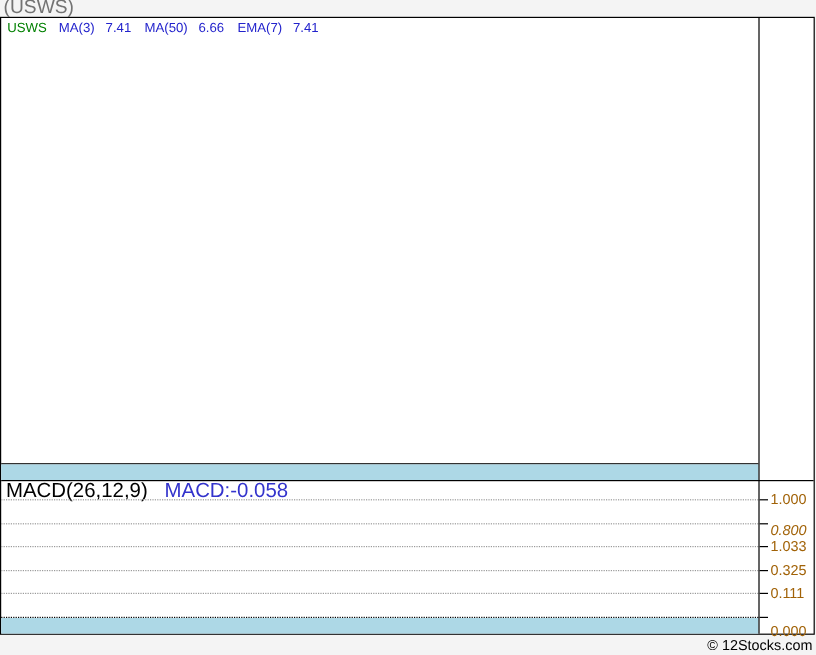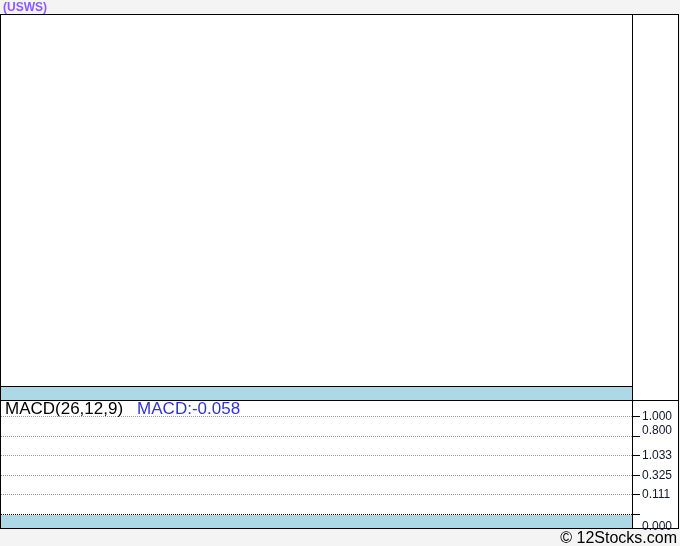--- a/index.html
+++ b/index.html
@@ -12,21 +12,21 @@
   }
   html,body{margin:0;padding:0;}
   body{
     width:680px;height:546px;position:relative;overflow:hidden;
     background:var(--page-bg);
     font-family:"Liberation Sans",sans-serif;
     -webkit-font-smoothing:antialiased;
   }
   .page-title{
     position:absolute;top:0;left:3px;height:14px;line-height:14px;
-    font-size:12px;font-weight:bold;color:#8b5cf6;
+    font-size:16px;font-weight:normal;color:#737373;
   }
   .chart{
     position:absolute;top:14px;left:0;
     width:677px;height:513px;
     border:1px solid var(--border-black);
     background:#ffffff;
   }
   
   .legend{
     position:absolute;top:2px;left:5px;height:14px;line-height:14px;
@@ -55,37 +55,40 @@
   .gridline.g3{top:460px;}
   .gridline.g4{top:479px;}
   .zero-line{position:absolute;left:0;top:499px;width:631px;height:0;border-top:1px dotted #000;}
   
   .axis-divider{position:absolute;top:0;left:631px;width:1px;height:513px;background:var(--border-black);}
   .tick{position:absolute;left:632px;width:7px;height:1px;background:var(--border-black);}
   .tick.t0{top:401px;}.tick.t1{top:421px;}.tick.t2{top:440px;}
   .tick.t3{top:460px;}.tick.t4{top:479px;}.tick.t5{top:499px;}
   .tick-label{
     position:absolute;left:641px;width:34px;height:15px;line-height:15px;
-    font-size:12px;color:#0f172a;text-align:left;white-space:nowrap;
+    font-size:12px;color:#a16207;text-align:left;white-space:nowrap;
   }
-  .tick-label.l0{top:394px;}.tick-label.l1{top:408px;}.tick-label.l2{top:433px;}
+  .tick-label.l0{top:394px;}.tick-label.l1{top:420px;font-style:italic;}.tick-label.l2{top:433px;}
   .tick-label.l3{top:453px;}.tick-label.l4{top:472px;}.tick-label.l5{top:504px;}
   
   .footer{
     position:absolute;top:530px;right:3px;height:16px;line-height:16px;
-    font-size:16px;color:#000;white-space:nowrap;
+    font-size:12px;color:#000;white-space:nowrap;
   }
 </style>
 </head>
 <body>
 
 <div class="page-title">(USWS)</div>
 
 <div class="chart">
 
+  <div class="legend">
+    <span class="sym">USWS</span><span class="ind-label">MA(3)</span><span class="ind-value">7.41</span><span class="ind-label">MA(50)</span><span class="ind-value">6.66</span><span class="ind-label">EMA(7)</span><span class="ind-value">7.41</span>
+  </div>
 
   <div class="main-bottom-line"></div>
   <div class="band band1"></div>
   <div class="macd-top-line"></div>
 
   <div class="macd-label-row">
     <span>MACD(26,12,9)</span><span class="macd-val">MACD:-0.058</span>
   </div>
 
   <div class="gridline g0"></div>

